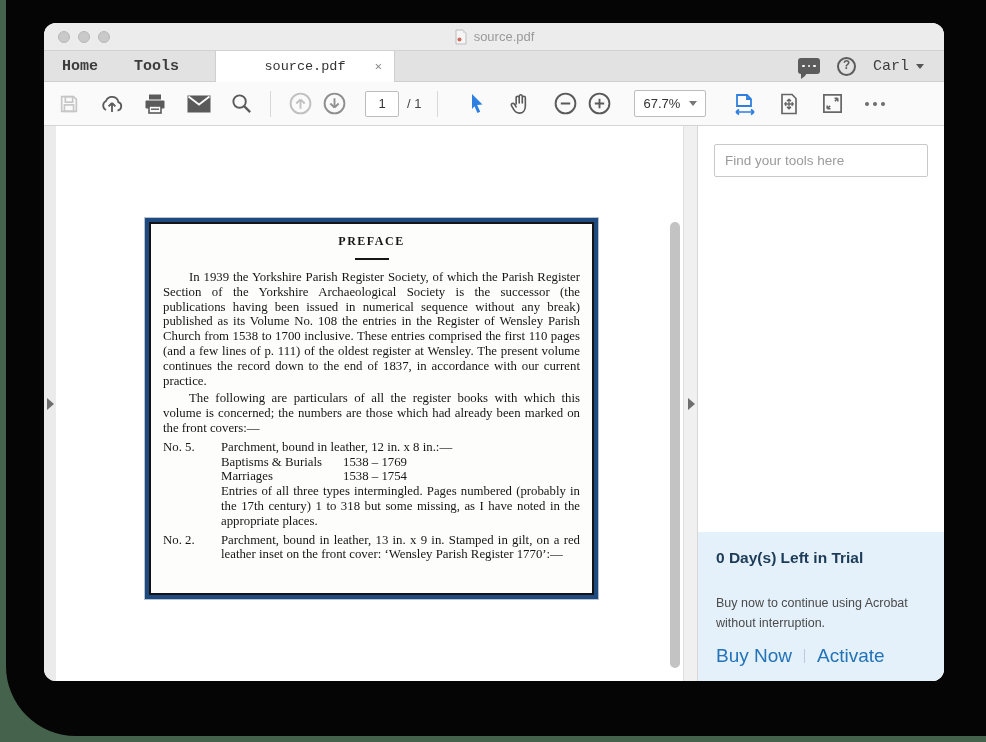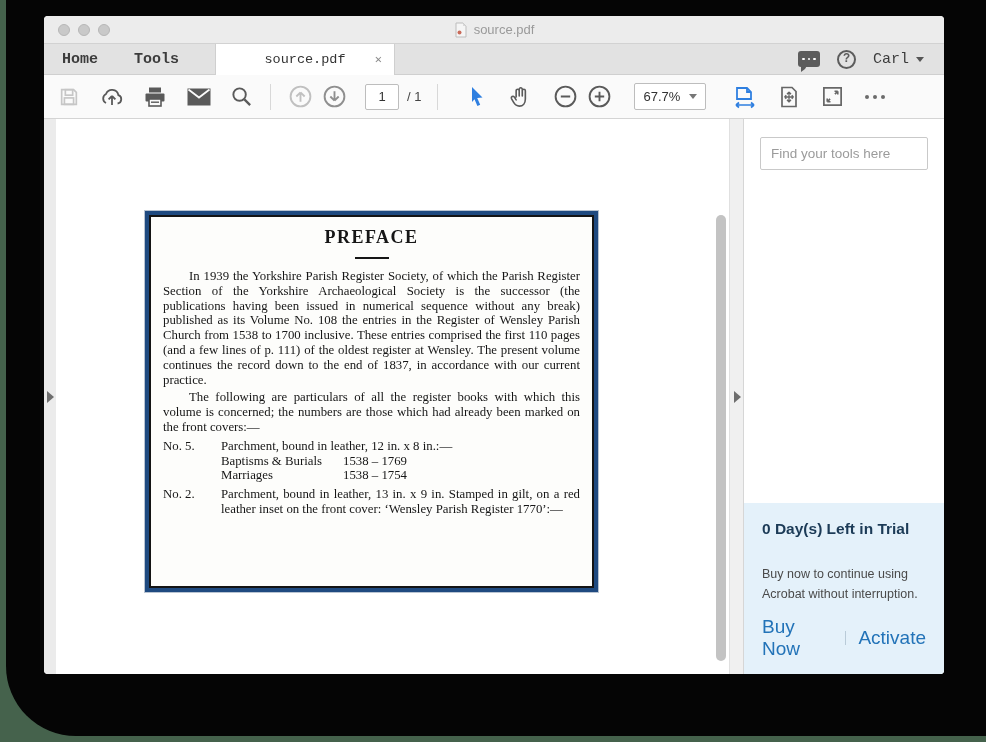--- a/index.html
+++ b/index.html
@@ -8,22 +8,22 @@
     font-family:"Liberation Sans", sans-serif;
     background:#45624c;
     position:relative;
     overflow:hidden;
   }
   .shadow {
     position:absolute; left:6px; right:-70px; top:-70px; bottom:6px;
     background:#050505; border-radius:70px;
   }
   .window {
-    position:absolute; left:44px; top:16px; width:900px; height:658px;
-    background:#fff; border-radius:4px; overflow:hidden;
+    position:absolute; left:44px; top:23px; width:900px; height:658px;
+    background:#fff; border-radius:12px; overflow:hidden;
     display:flex; flex-direction:column;
   }
   
   .titlebar {
     height:28px; background:#ececec; border-bottom:1px solid #d2d2d2;
     display:flex; align-items:center; position:relative; flex:0 0 auto;
   }
   .traffic { display:flex; gap:8px; margin-left:14px; }
   .traffic span { width:12px; height:12px; border-radius:50%; background:#c9c9c9; border:1px solid #b7b7b7; display:block; }
   .title-center {
@@ -91,30 +91,30 @@
   
   .scan {
     position:absolute; left:89px; top:92px; width:453px; height:381px;
     background:#1f4a80; box-shadow:0 0 0 1px #b9c4d2; padding:4px;
   }
   .scan-inner {
     width:100%; height:100%; background:#fdfdfb; border:2px solid #141414;
     overflow:hidden; padding:10px 12px 4px;
     font-family:"Liberation Serif", serif; color:#161616;
   }
-  .scan-title { text-align:center; font-size:18px; font-weight:700; letter-spacing:1.5px; }
+  .scan-title { text-align:center; font-size:12px; font-weight:700; letter-spacing:1.5px; }
   .scan-rule { width:34px; height:2px; background:#161616; margin:9px auto 10px; }
   .scan p { font-size:12.8px; line-height:14.8px; text-align:justify; text-indent:26px; }
   .scan p + p { margin-top:3px; }
   .scan-item { display:flex; font-size:12.8px; line-height:14.8px; margin-top:4px; }
   .scan-item .lbl { width:58px; flex:0 0 auto; }
   .scan-item .body { flex:1; text-align:justify; }
   .scan-item .range-row .nm { display:inline-block; width:122px; }
   
-  .panel { width:200px; background:#fff; flex:0 0 auto; display:flex; flex-direction:column; }
+  .panel { width:246px; background:#fff; flex:0 0 auto; display:flex; flex-direction:column; }
   .tool-search {
     margin:18px 16px 0; height:33px; border:1px solid #c9c9c9; border-radius:2px;
     padding:0 10px; font-size:13.5px; color:#333; font-family:"Liberation Sans",sans-serif; outline:none;
   }
   .tool-search::placeholder { color:#9b9b9b; }
   .trial { margin-top:auto; background:#e4f1fa; padding:17px 18px 14px; }
   .trial h3 { font-size:15.5px; color:#1c3b57; margin-bottom:27px; font-weight:700; }
   .trial .body { font-size:12.5px; color:#4a4a4a; line-height:1.55; margin-bottom:12px; }
   .trial .links { display:flex; align-items:center; gap:12px; font-size:19px; }
   .trial .links a { color:#2273b8; text-decoration:none; }
@@ -292,20 +292,21 @@
           <div class="scan-item">
             <span class="lbl">No. 5.</span>
             <span class="body">
               <span>Parchment, bound in leather, 12 in. x 8 in.:—</span><br>
               <span class="range-row">
                 <span class="nm">Baptisms &amp; Burials</span><span>1538 – 1769</span>
               </span><br>
               <span class="range-row">
                 <span class="nm">Marriages</span><span>1538 – 1754</span>
               </span><br>
+              <span>Entries of all three types intermingled.  Pages numbered (probably in the 17th century) 1 to 318 but some missing, as I have noted in the appropriate places.</span>
             </span>
           </div>
           <div class="scan-item">
             <span class="lbl">No. 2.</span>
             <span class="body">Parchment, bound in leather, 13 in. x 9 in.  Stamped in gilt, on a red leather inset on the front cover: ‘Wensley Parish Register 1770’:—</span>
           </div>
         </div>
       </div>
       <div class="vscroll">
         <div class="thumb"></div>

